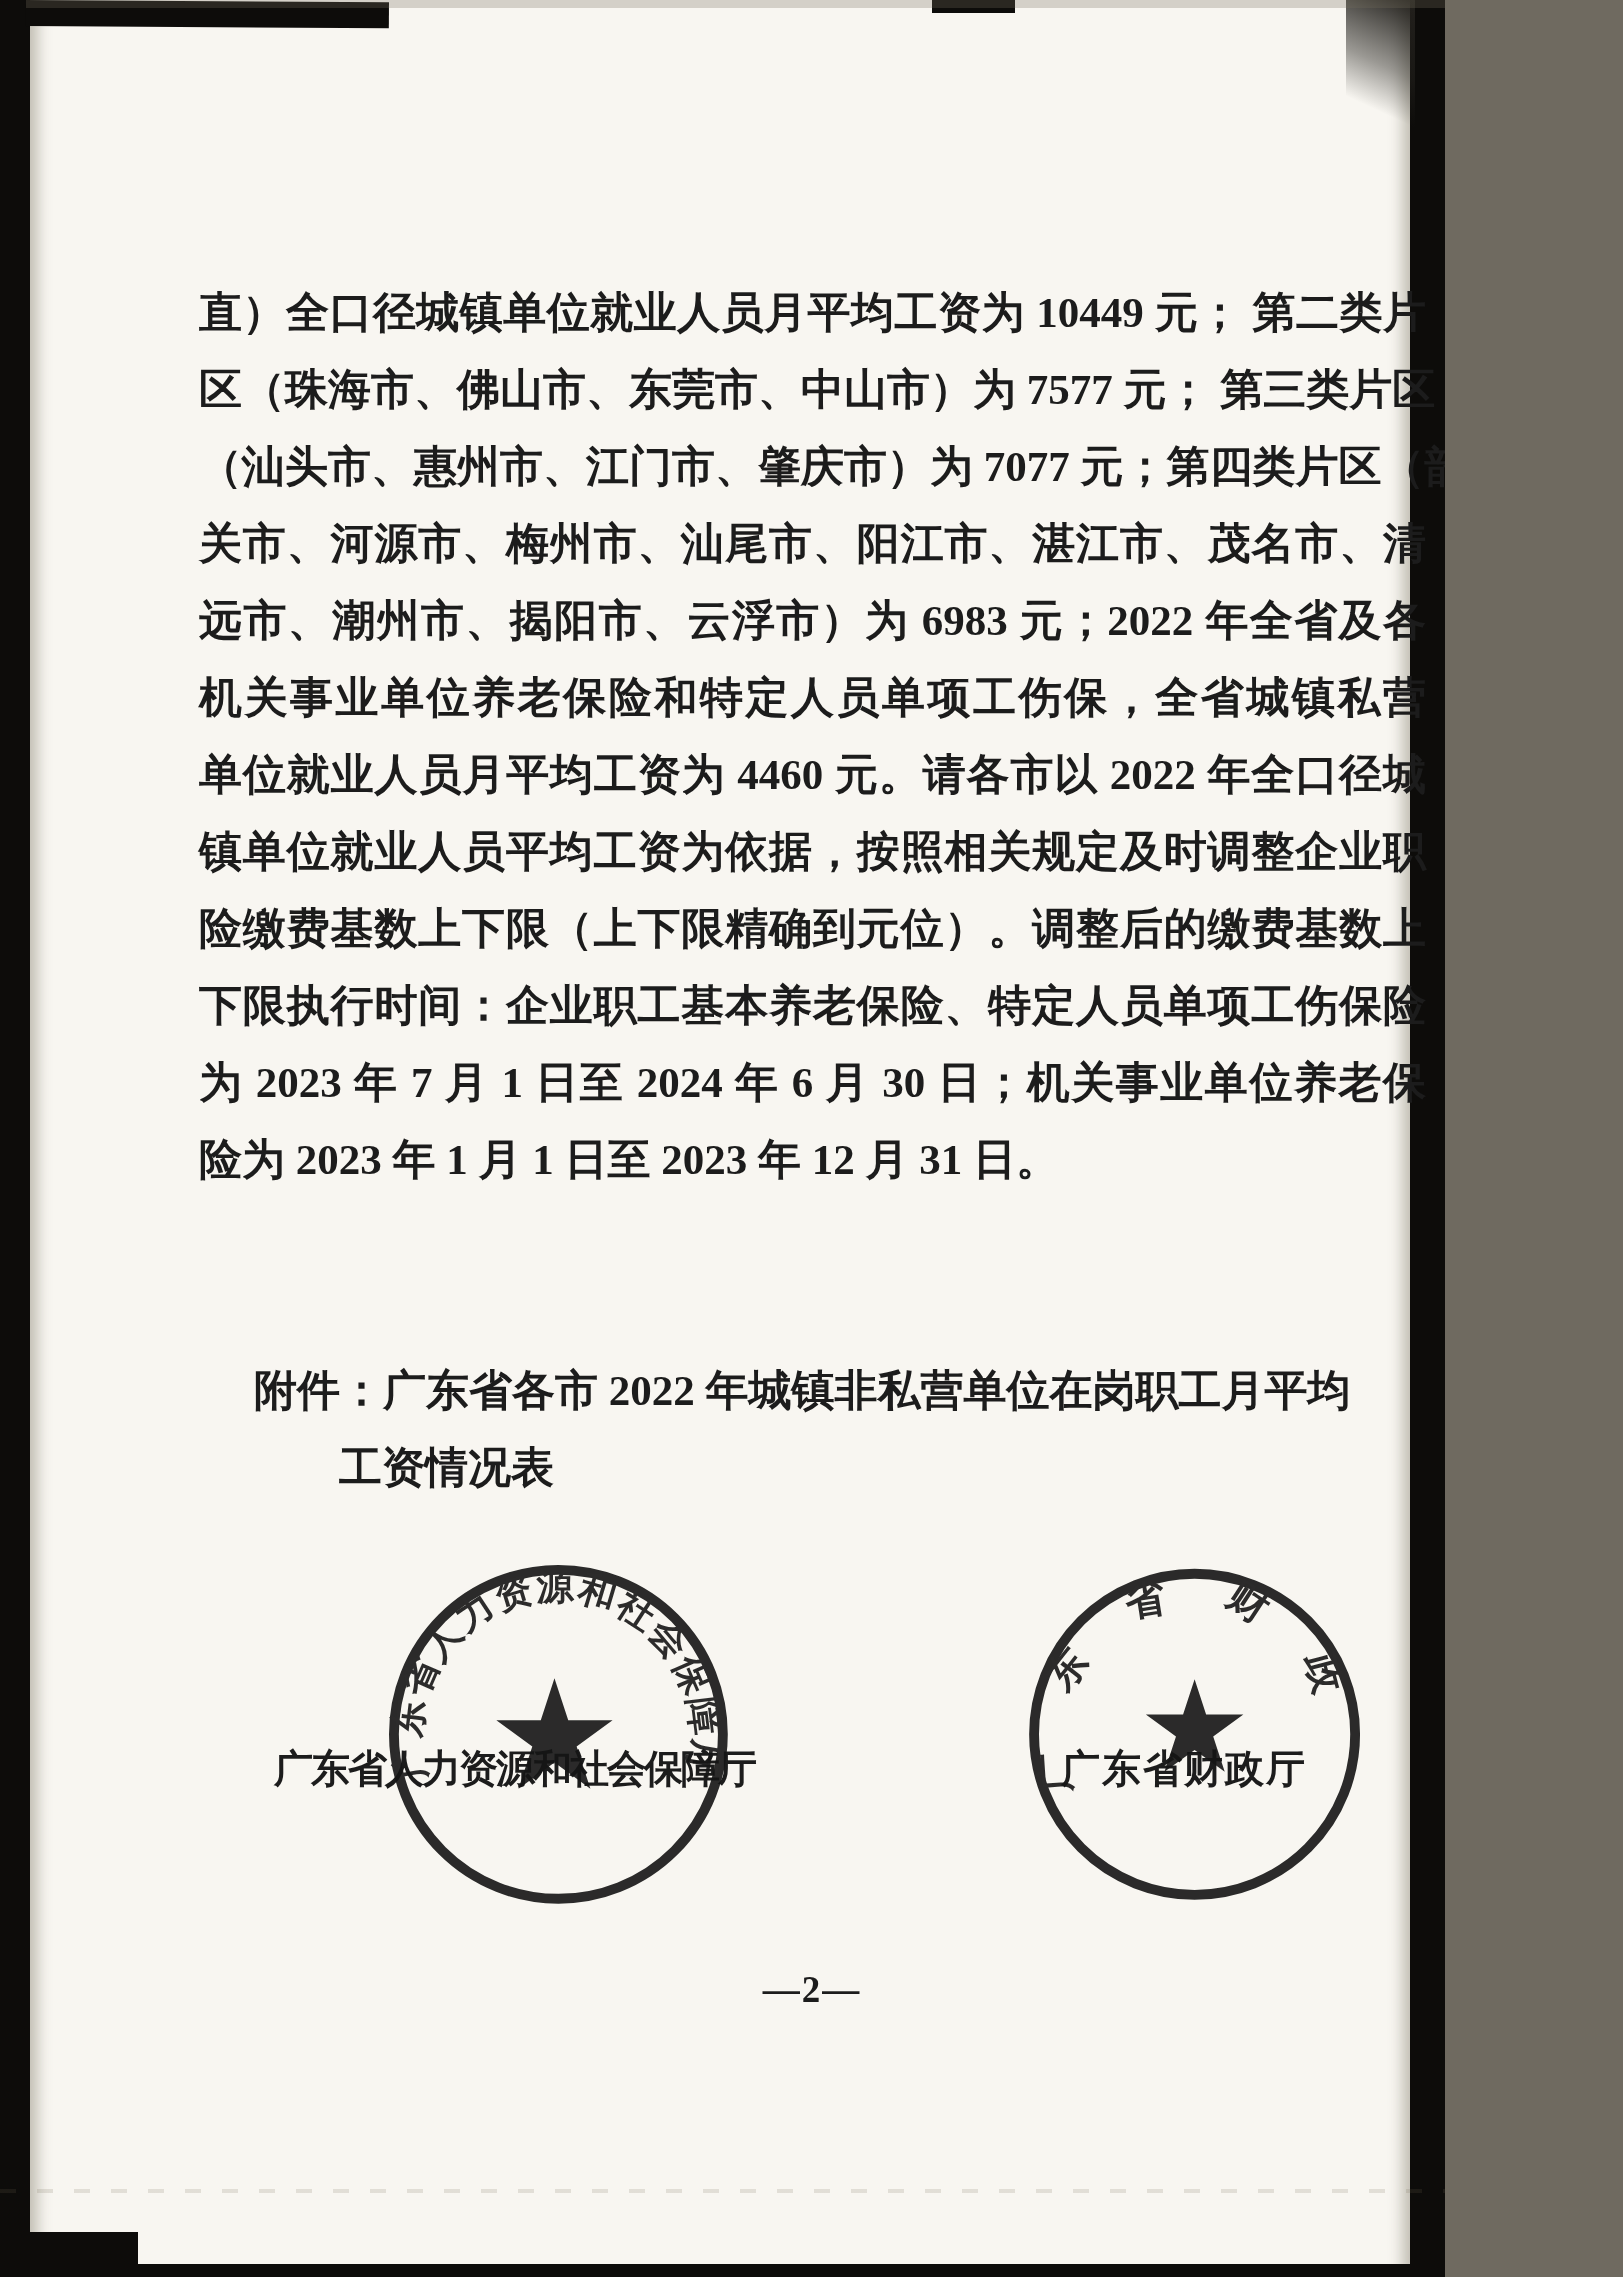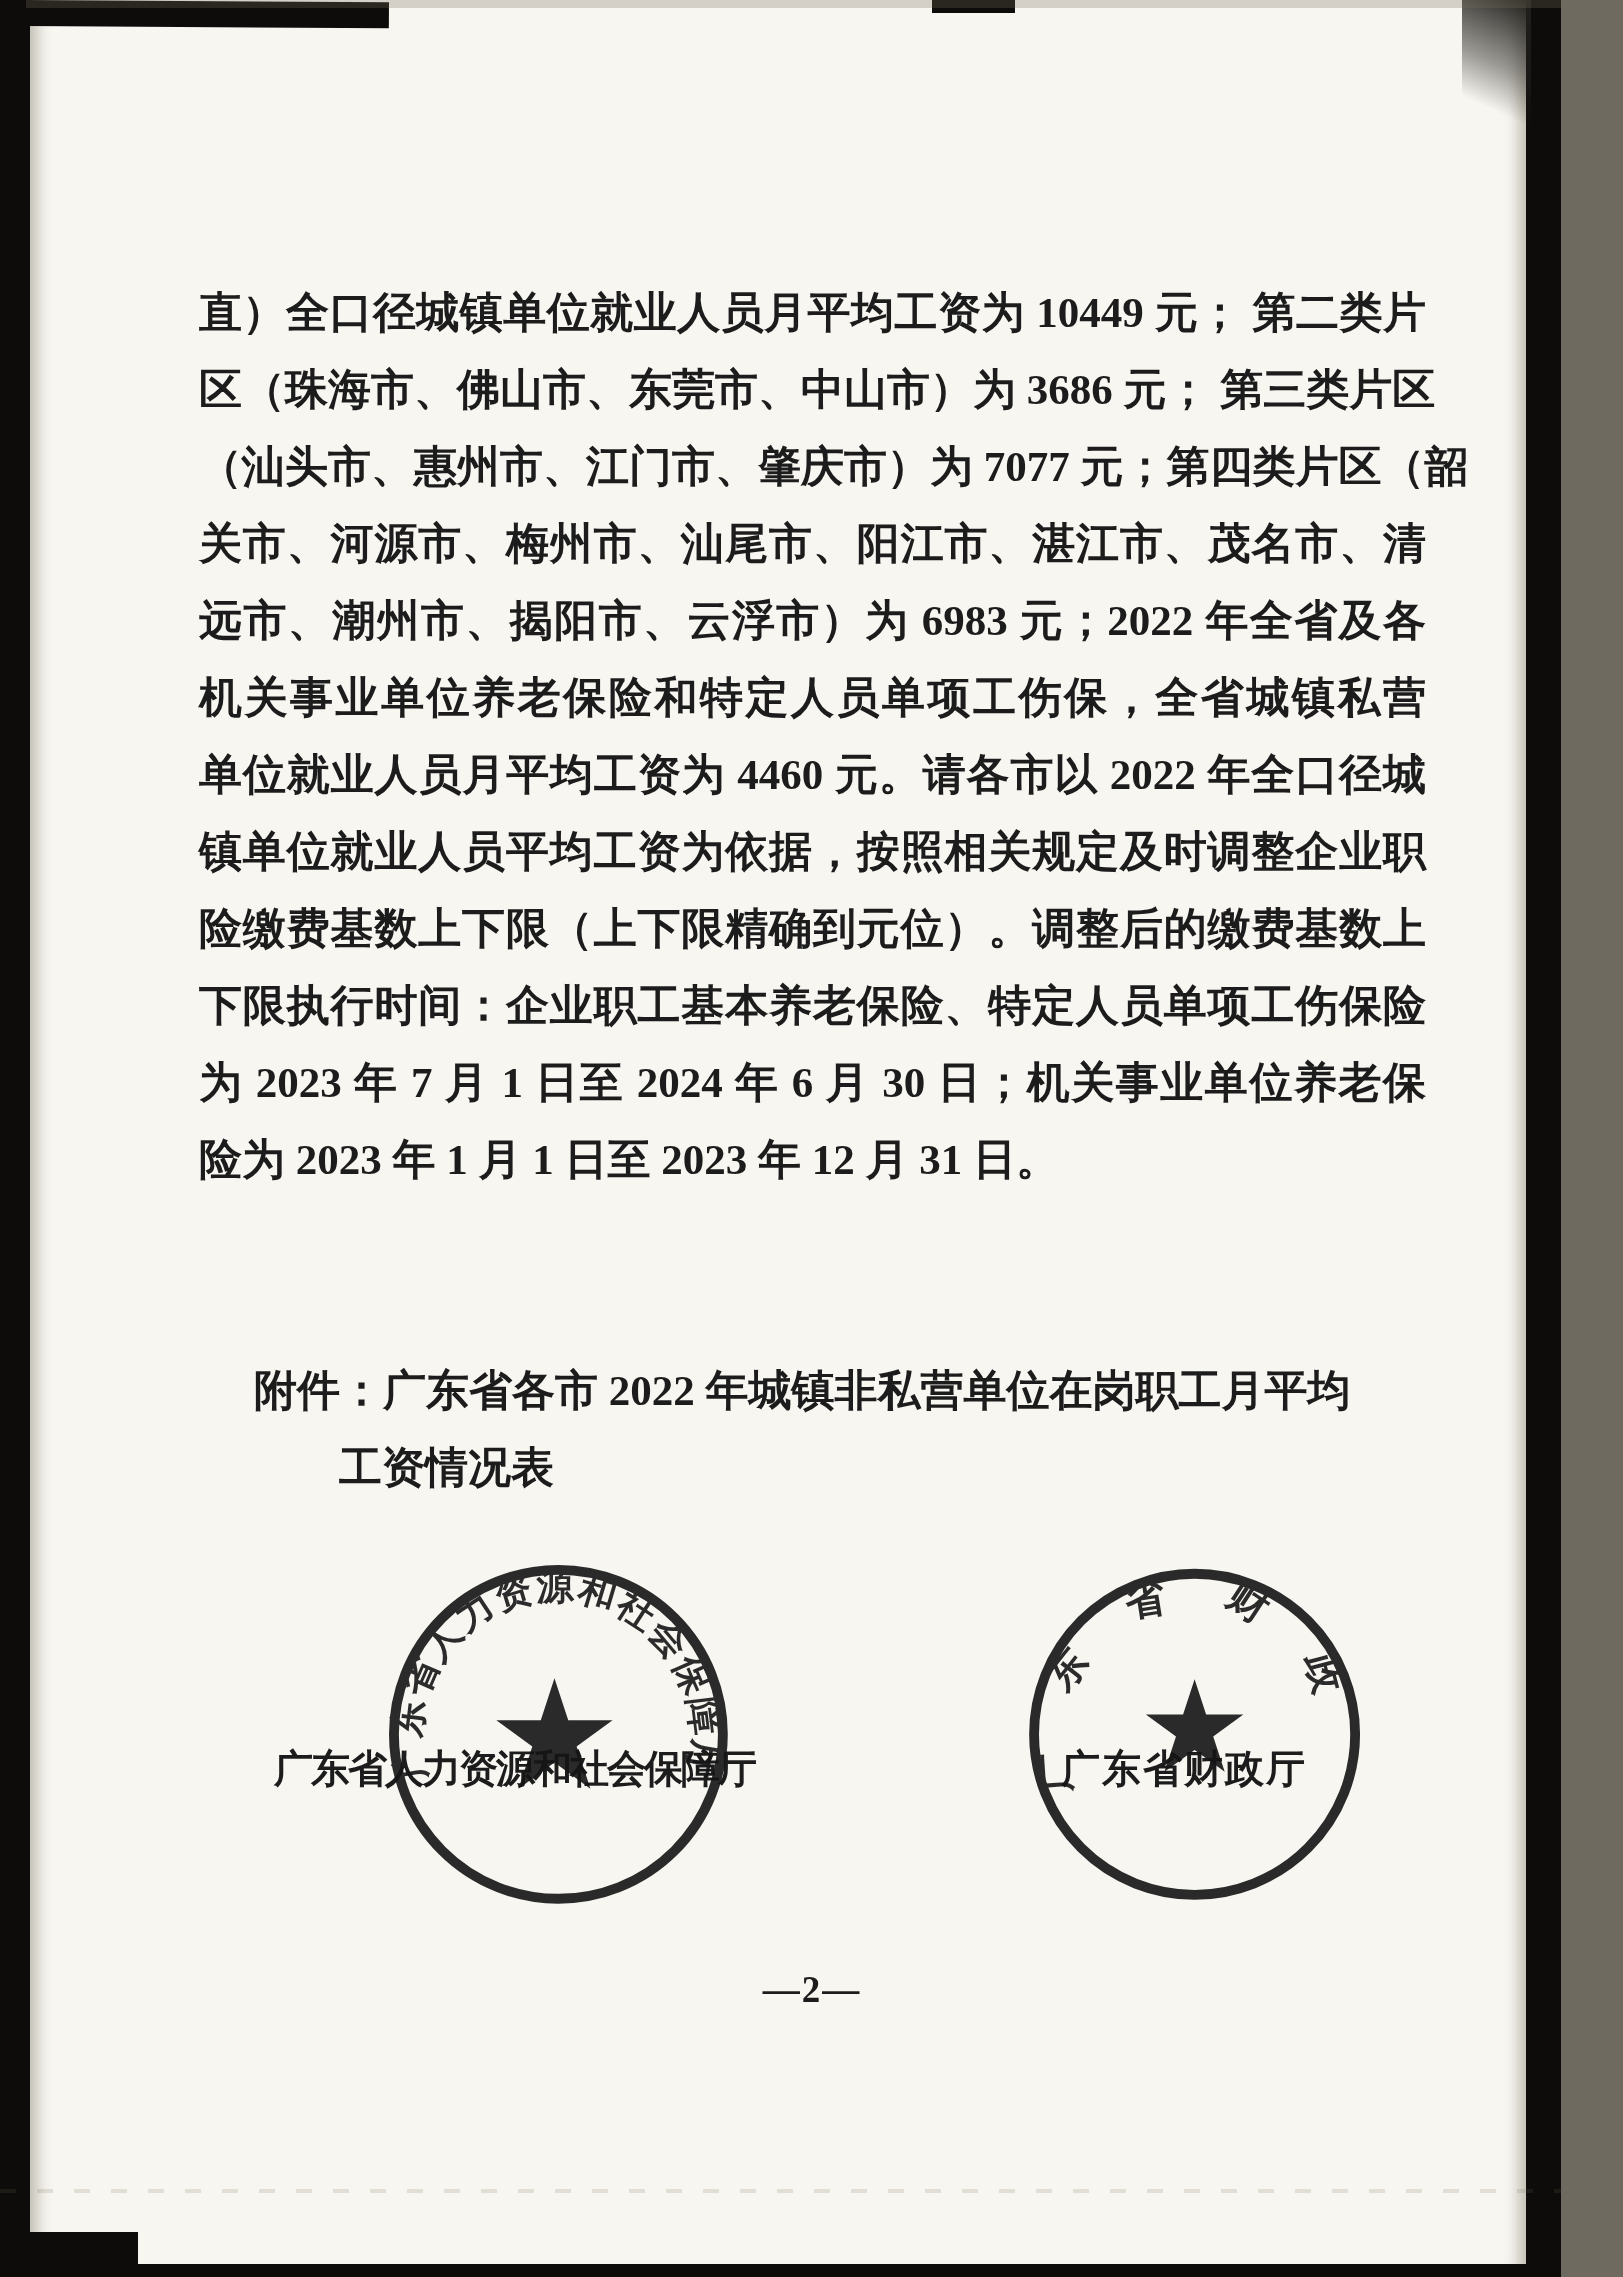--- a/index.html
+++ b/index.html
@@ -1,18 +1,18 @@
 <!DOCTYPE html>
 <html><head>
 <meta charset="utf-8">
 <style>
   html,body{margin:0;padding:0;background:#6f6a60;}
   .scan{
     position:relative;
-    width:1561px;height:2277px;
+    width:1445px;height:2277px;
     background:#f8f6f1;
     overflow:hidden;
     font-family:"Liberation Serif","DejaVu Serif",serif;
     color:#1c1c1c;
   }
   
   .edge{position:absolute;background:#0d0c0a;}
   .edge-left{left:0;top:0;width:29.6px;height:100%;box-shadow:7.9px 0 13.8px rgba(95,88,70,.35);}
   .edge-right{right:0;top:0;width:35px;height:100%;box-shadow:-7.9px 0 13.8px rgba(95,88,70,.35);}
   .bar-top-left{left:25.6px;top:0;width:363px;height:25.6px;transform:rotate(.35deg);transform-origin:left top;}
@@ -51,21 +51,21 @@
   <div class="edge bar-top-left"></div>
   <div class="edge mark-top"></div>
   <div class="corner-tr edge" style="background:linear-gradient(205deg,#22201c 0%,rgba(40,38,33,.45) 50%,rgba(40,38,33,0) 80%);"></div>
   <div class="edge corner-bl"></div>
   <div class="edge edge-bottom"></div>
   <div class="edge-top-shade"></div>
   <div class="scan-streak"></div>
 
   <div class="para">
     <div class="line">直）全口径城镇单位就业人员月平均工资为 10449 元； 第二类片</div>
-    <div class="line">区（珠海市、佛山市、东莞市、中山市）为 3686 元； 第三类片区</div>
+    <div class="line">区（珠海市、佛山市、东莞市、中山市）为 7577 元； 第三类片区</div>
     <div class="line">（汕头市、惠州市、江门市、肇庆市）为 7077 元；第四类片区（韶</div>
     <div class="line">关市、河源市、梅州市、汕尾市、阳江市、湛江市、茂名市、清</div>
     <div class="line">远市、潮州市、揭阳市、云浮市）为 6983 元；2022 年全省及各</div>
     <div class="line">机关事业单位养老保险和特定人员单项工伤保，全省城镇私营</div>
     <div class="line">单位就业人员月平均工资为 4460 元。请各市以 2022 年全口径城</div>
     <div class="line">镇单位就业人员平均工资为依据，按照相关规定及时调整企业职</div>
     <div class="line">险缴费基数上下限（上下限精确到元位）。调整后的缴费基数上</div>
     <div class="line">下限执行时间：企业职工基本养老保险、特定人员单项工伤保险</div>
     <div class="line">为 2023 年 7 月 1 日至 2024 年 6 月 30 日；机关事业单位养老保</div>
     <div class="line last">险为 2023 年 1 月 1 日至 2023 年 12 月 31 日。</div>

